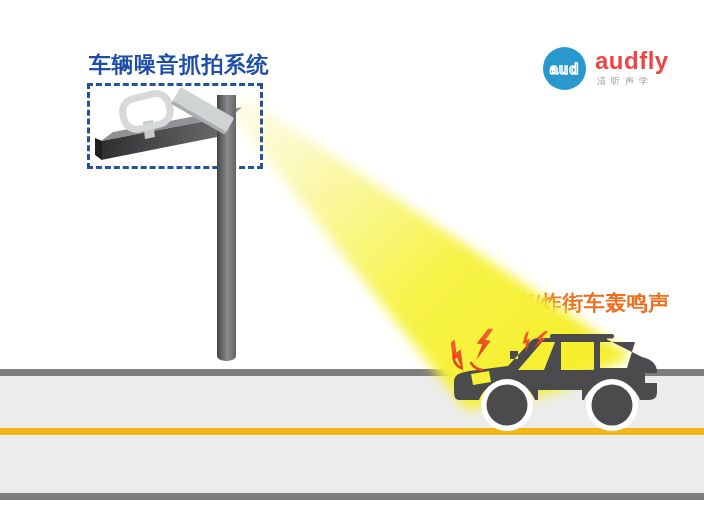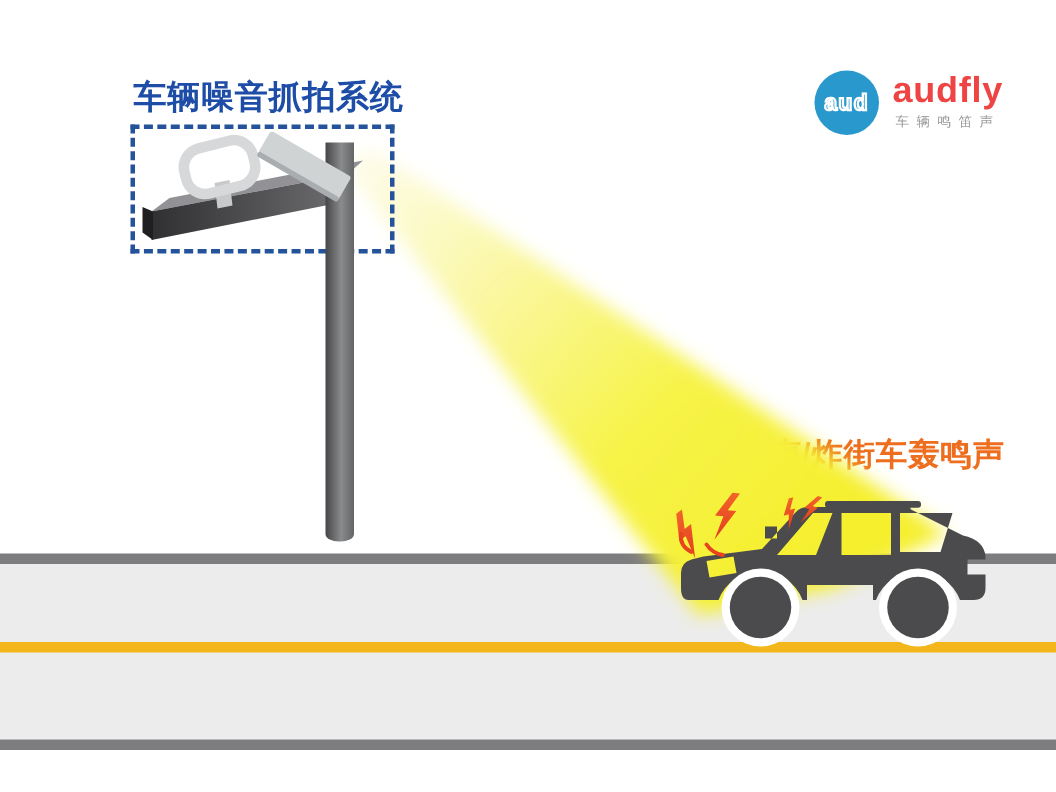--- a/index.html
+++ b/index.html
@@ -162,16 +162,16 @@
       <path d="M31,41 Q35,47 42,48"></path>
     </g>
   </svg>
 
   <div class="abs system-label">车辆噪音抓拍系统</div>
   <div class="abs noise-label">车辆鸣笛声/炸街车轰鸣声</div>
 
   <div class="abs logo">
     <div class="logo-mark">aud</div>
     <div class="logo-name">audfly</div>
-    <div class="logo-subtitle">车辆鸣笛声</div>
+    <div class="logo-subtitle">清听声学</div>
   </div>
 
 </div>
 
 </body></html>

